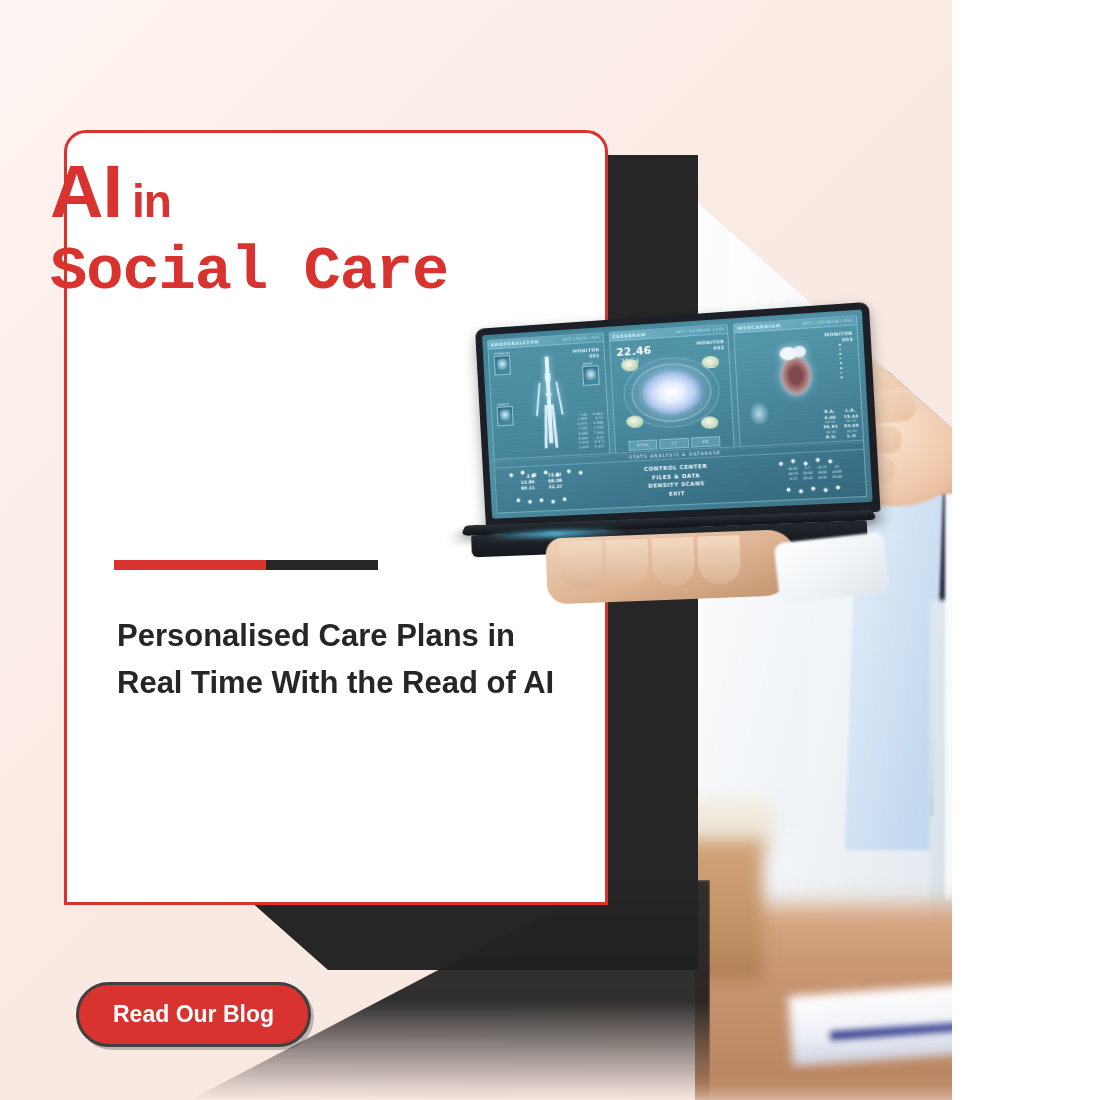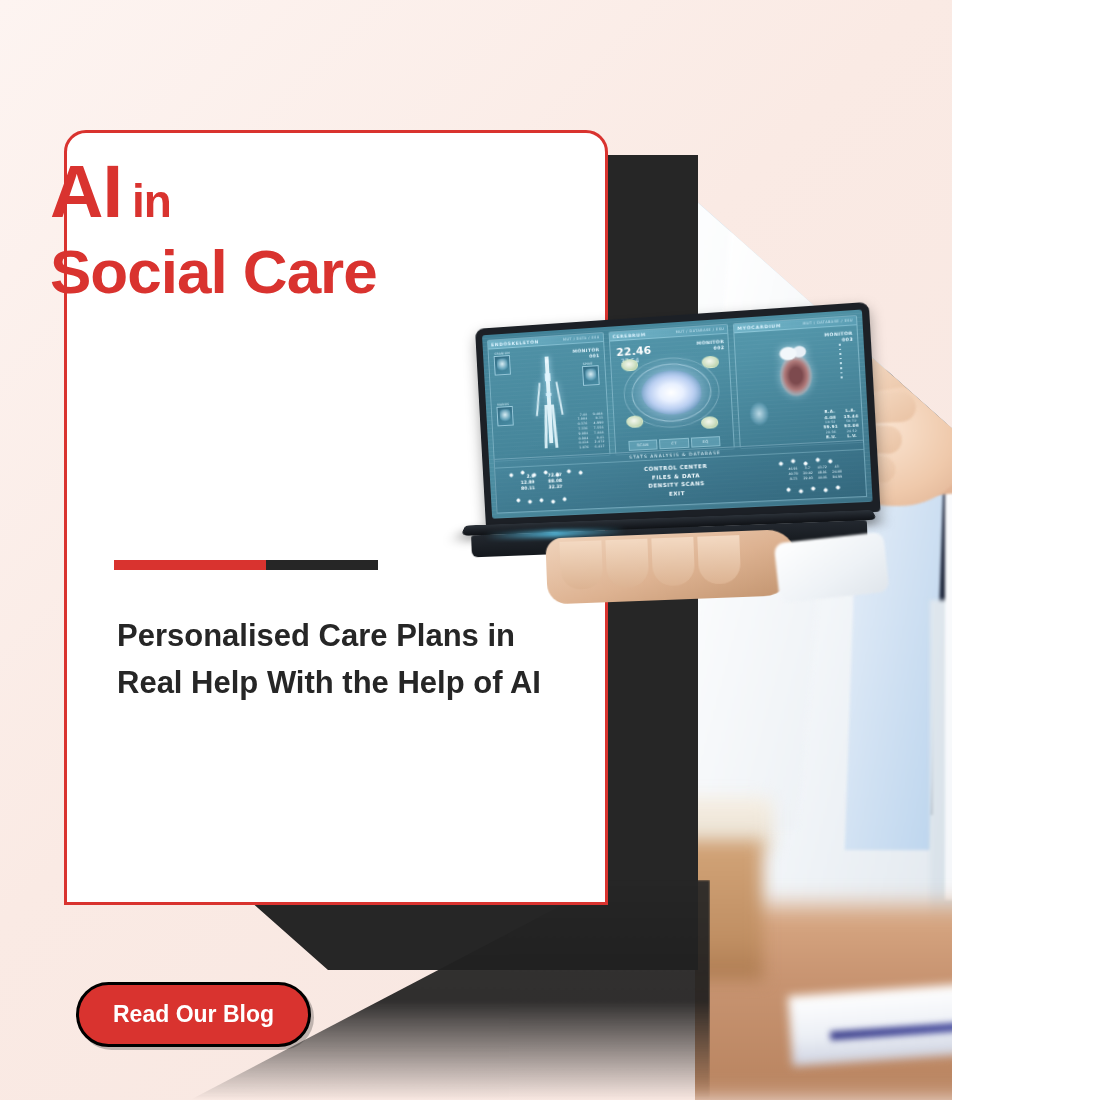--- a/index.html
+++ b/index.html
@@ -178,39 +178,39 @@
     border-radius: 22px 22px 0 0;
   }
 
   
   .headline { position: absolute; left: 50px; top: 155px; }
   .hl-line { color: #d9332f; line-height: 1.0; white-space: nowrap; }
   .hl1 { font-size: 68px; font-weight: 800; letter-spacing: -1px; }
   .hl1 .ai { font-size: 74px; }
   .hl1 .in { font-size: 46px; font-weight: 700; margin-left: 10px; }
   .hl2 { font-size: 62px; font-weight: 800; margin-top: 14px; letter-spacing: -1px; }
-  .hl3 { font-size: 62px; font-weight: 800; margin-top: 12px; letter-spacing: -1px; }
+  .hl3 { font-size: 62px; font-weight: 800; margin-top: 12px; letter-spacing: -1px; font-family: Liberation Mono, monospace; }
 
   
   .divider { position: absolute; left: 114px; top: 560px; display: flex; height: 10px; }
   .div-red  { width: 152px; background: #d9332f; }
   .div-dark { width: 112px; background: #262626; }
 
   
   .sub {
     position: absolute; left: 117px; top: 612px; width: 450px;
     color: #262626; font-size: 31px; font-weight: 700; line-height: 1.52;
   }
 
   
   .cta {
     position: absolute; left: 76px; top: 982px;
     padding: 16px 34px;
     background: #d9332f;
-    border: 3px solid #000000;
+    border: 3px solid #404040;
     border-radius: 40px;
     color: #ffffff;
     font-size: 23px; font-weight: 700;
     cursor: pointer;
     box-shadow: 3px 3px 0 rgba(20,20,20,.25);
   }
 
   
   .laptop {
     position: absolute; left: 452px; top: 316px; width: 420px; height: 270px;
@@ -469,21 +469,21 @@
       <span class="ai">AI</span><span class="in">in</span>
     </div>
     <div class="hl-line hl3">Social Care</div>
   </div>
 
   <div class="divider">
     <div class="div-red"></div>
     <div class="div-dark"></div>
   </div>
 
-  <div class="sub">Personalised Care Plans in Real Help With the Help of AI</div>
+  <div class="sub">Personalised Care Plans in Real Time With the Read of AI</div>
 
   <div class="cta">Read Our Blog</div>
 
   <div class="laptop">
 
     <div class="lid">
       <div class="screen">
         <div class="scan-grid"></div>
 
         <div class="panels">

